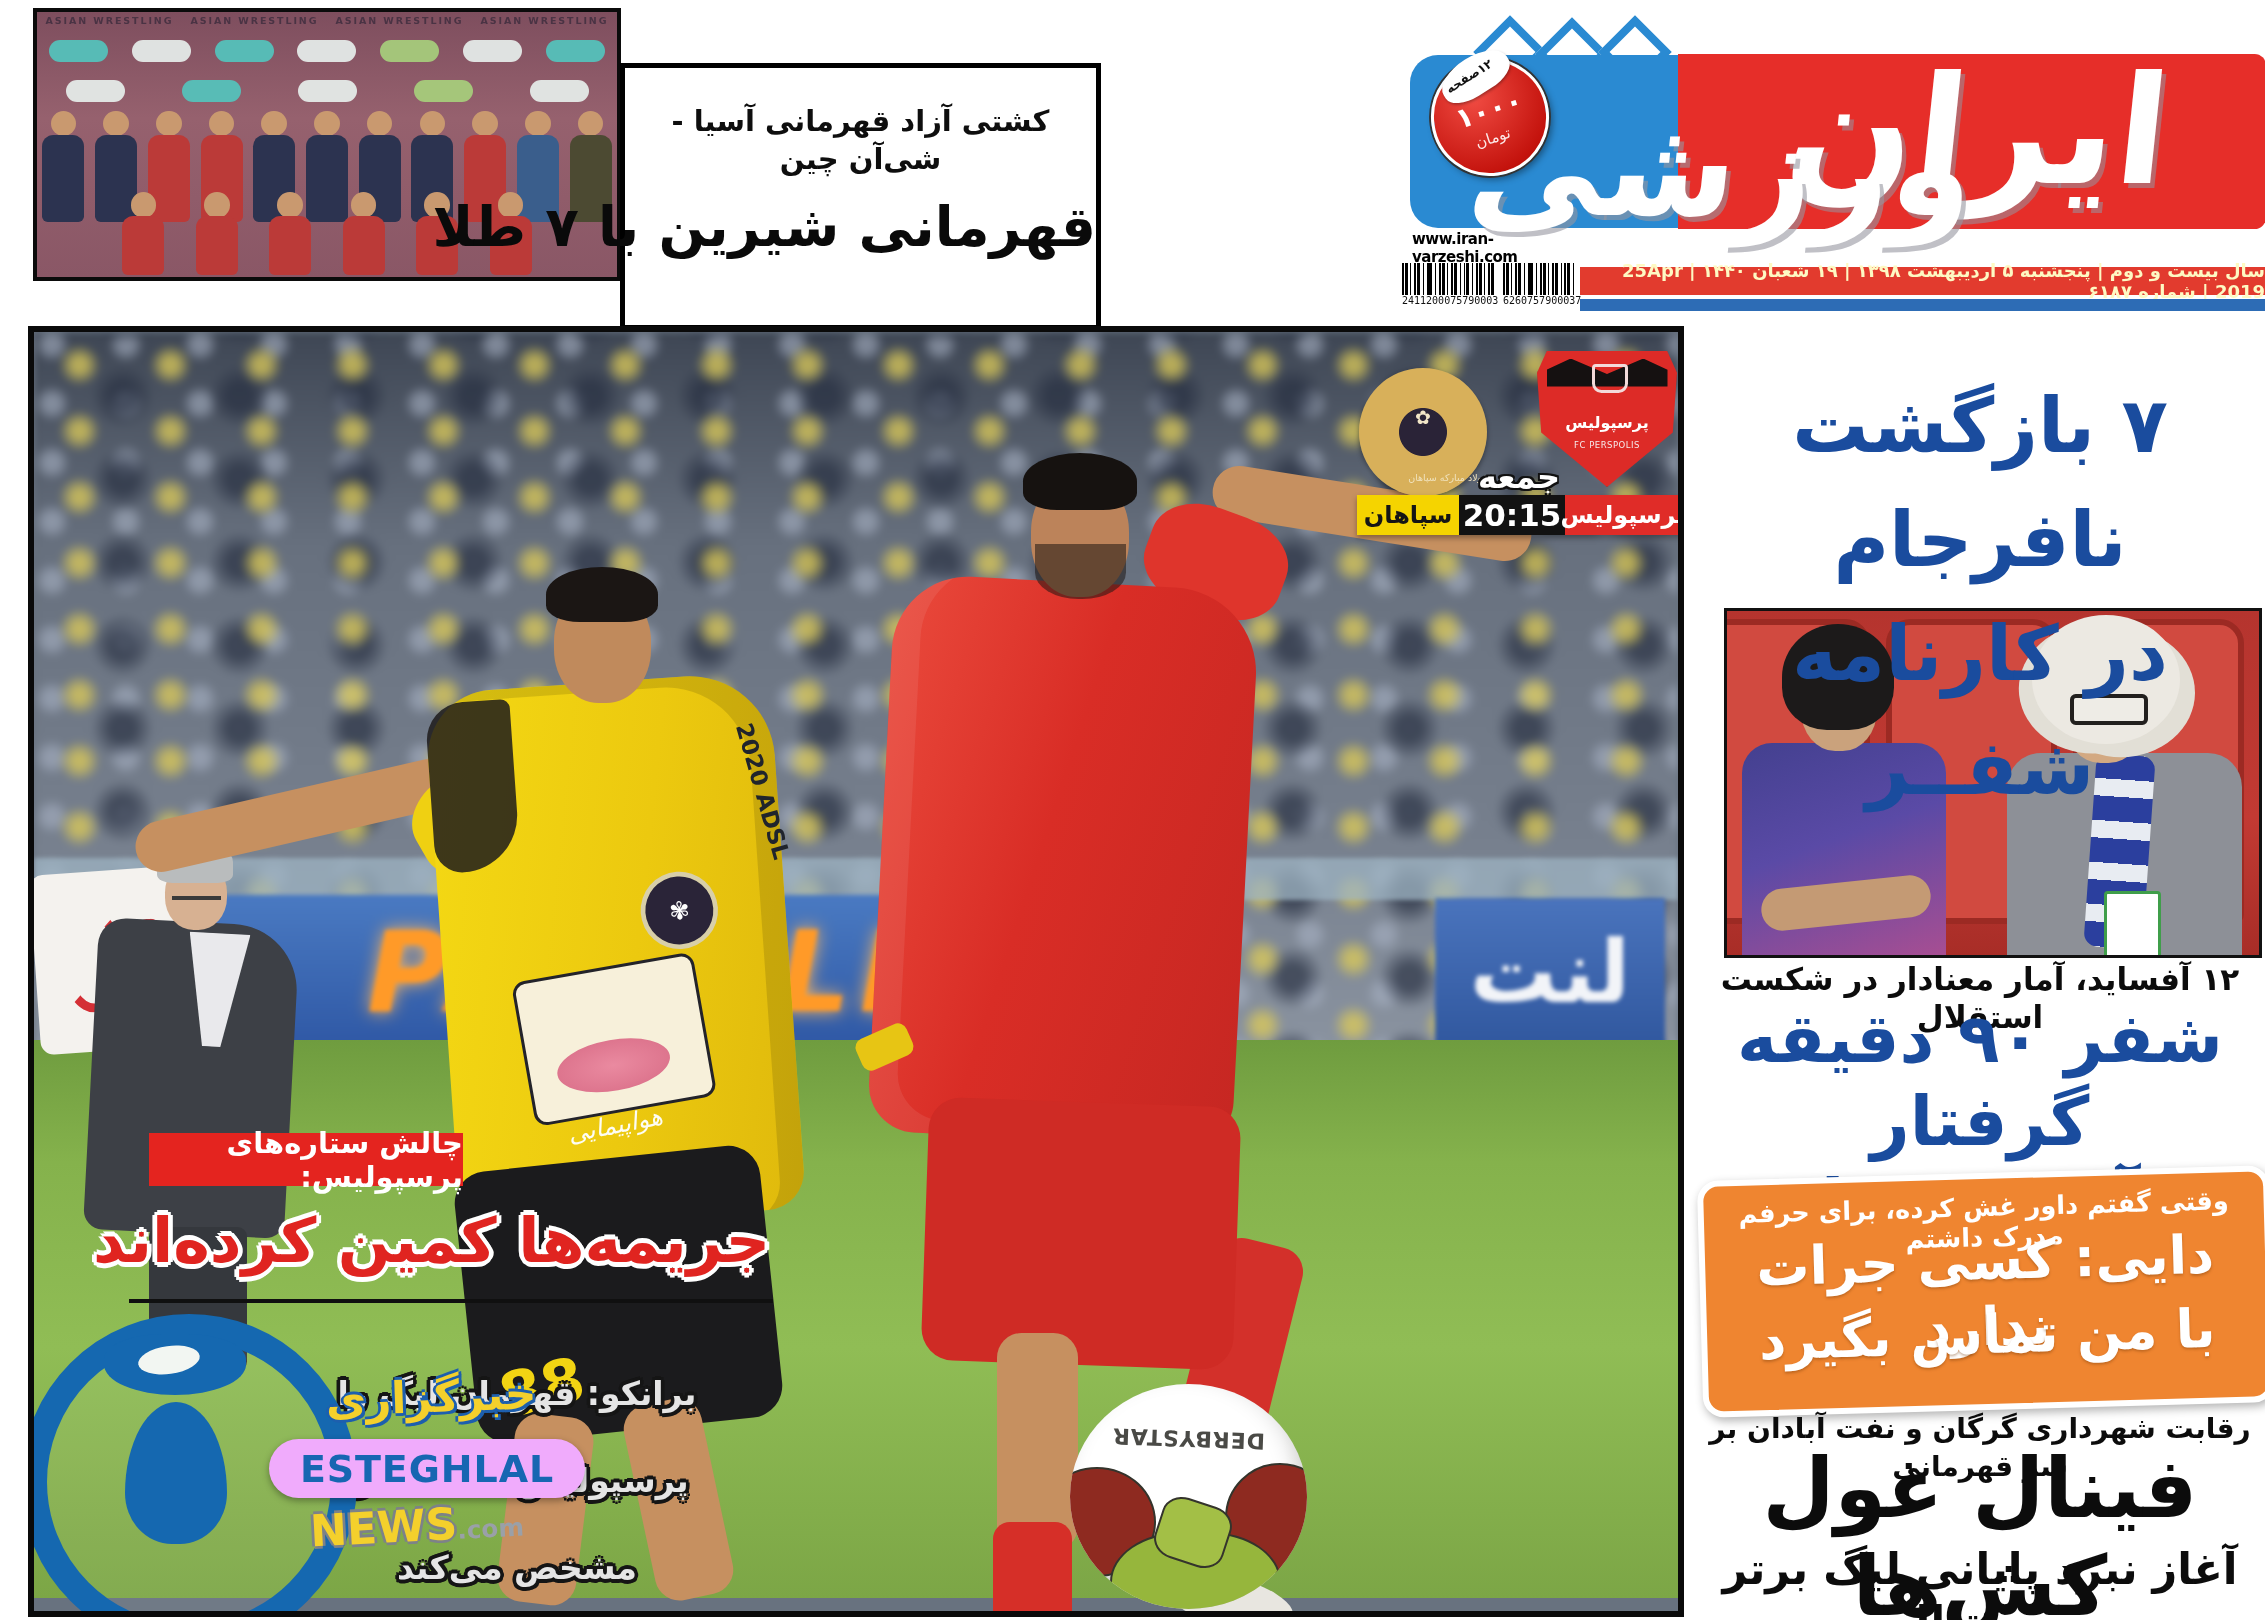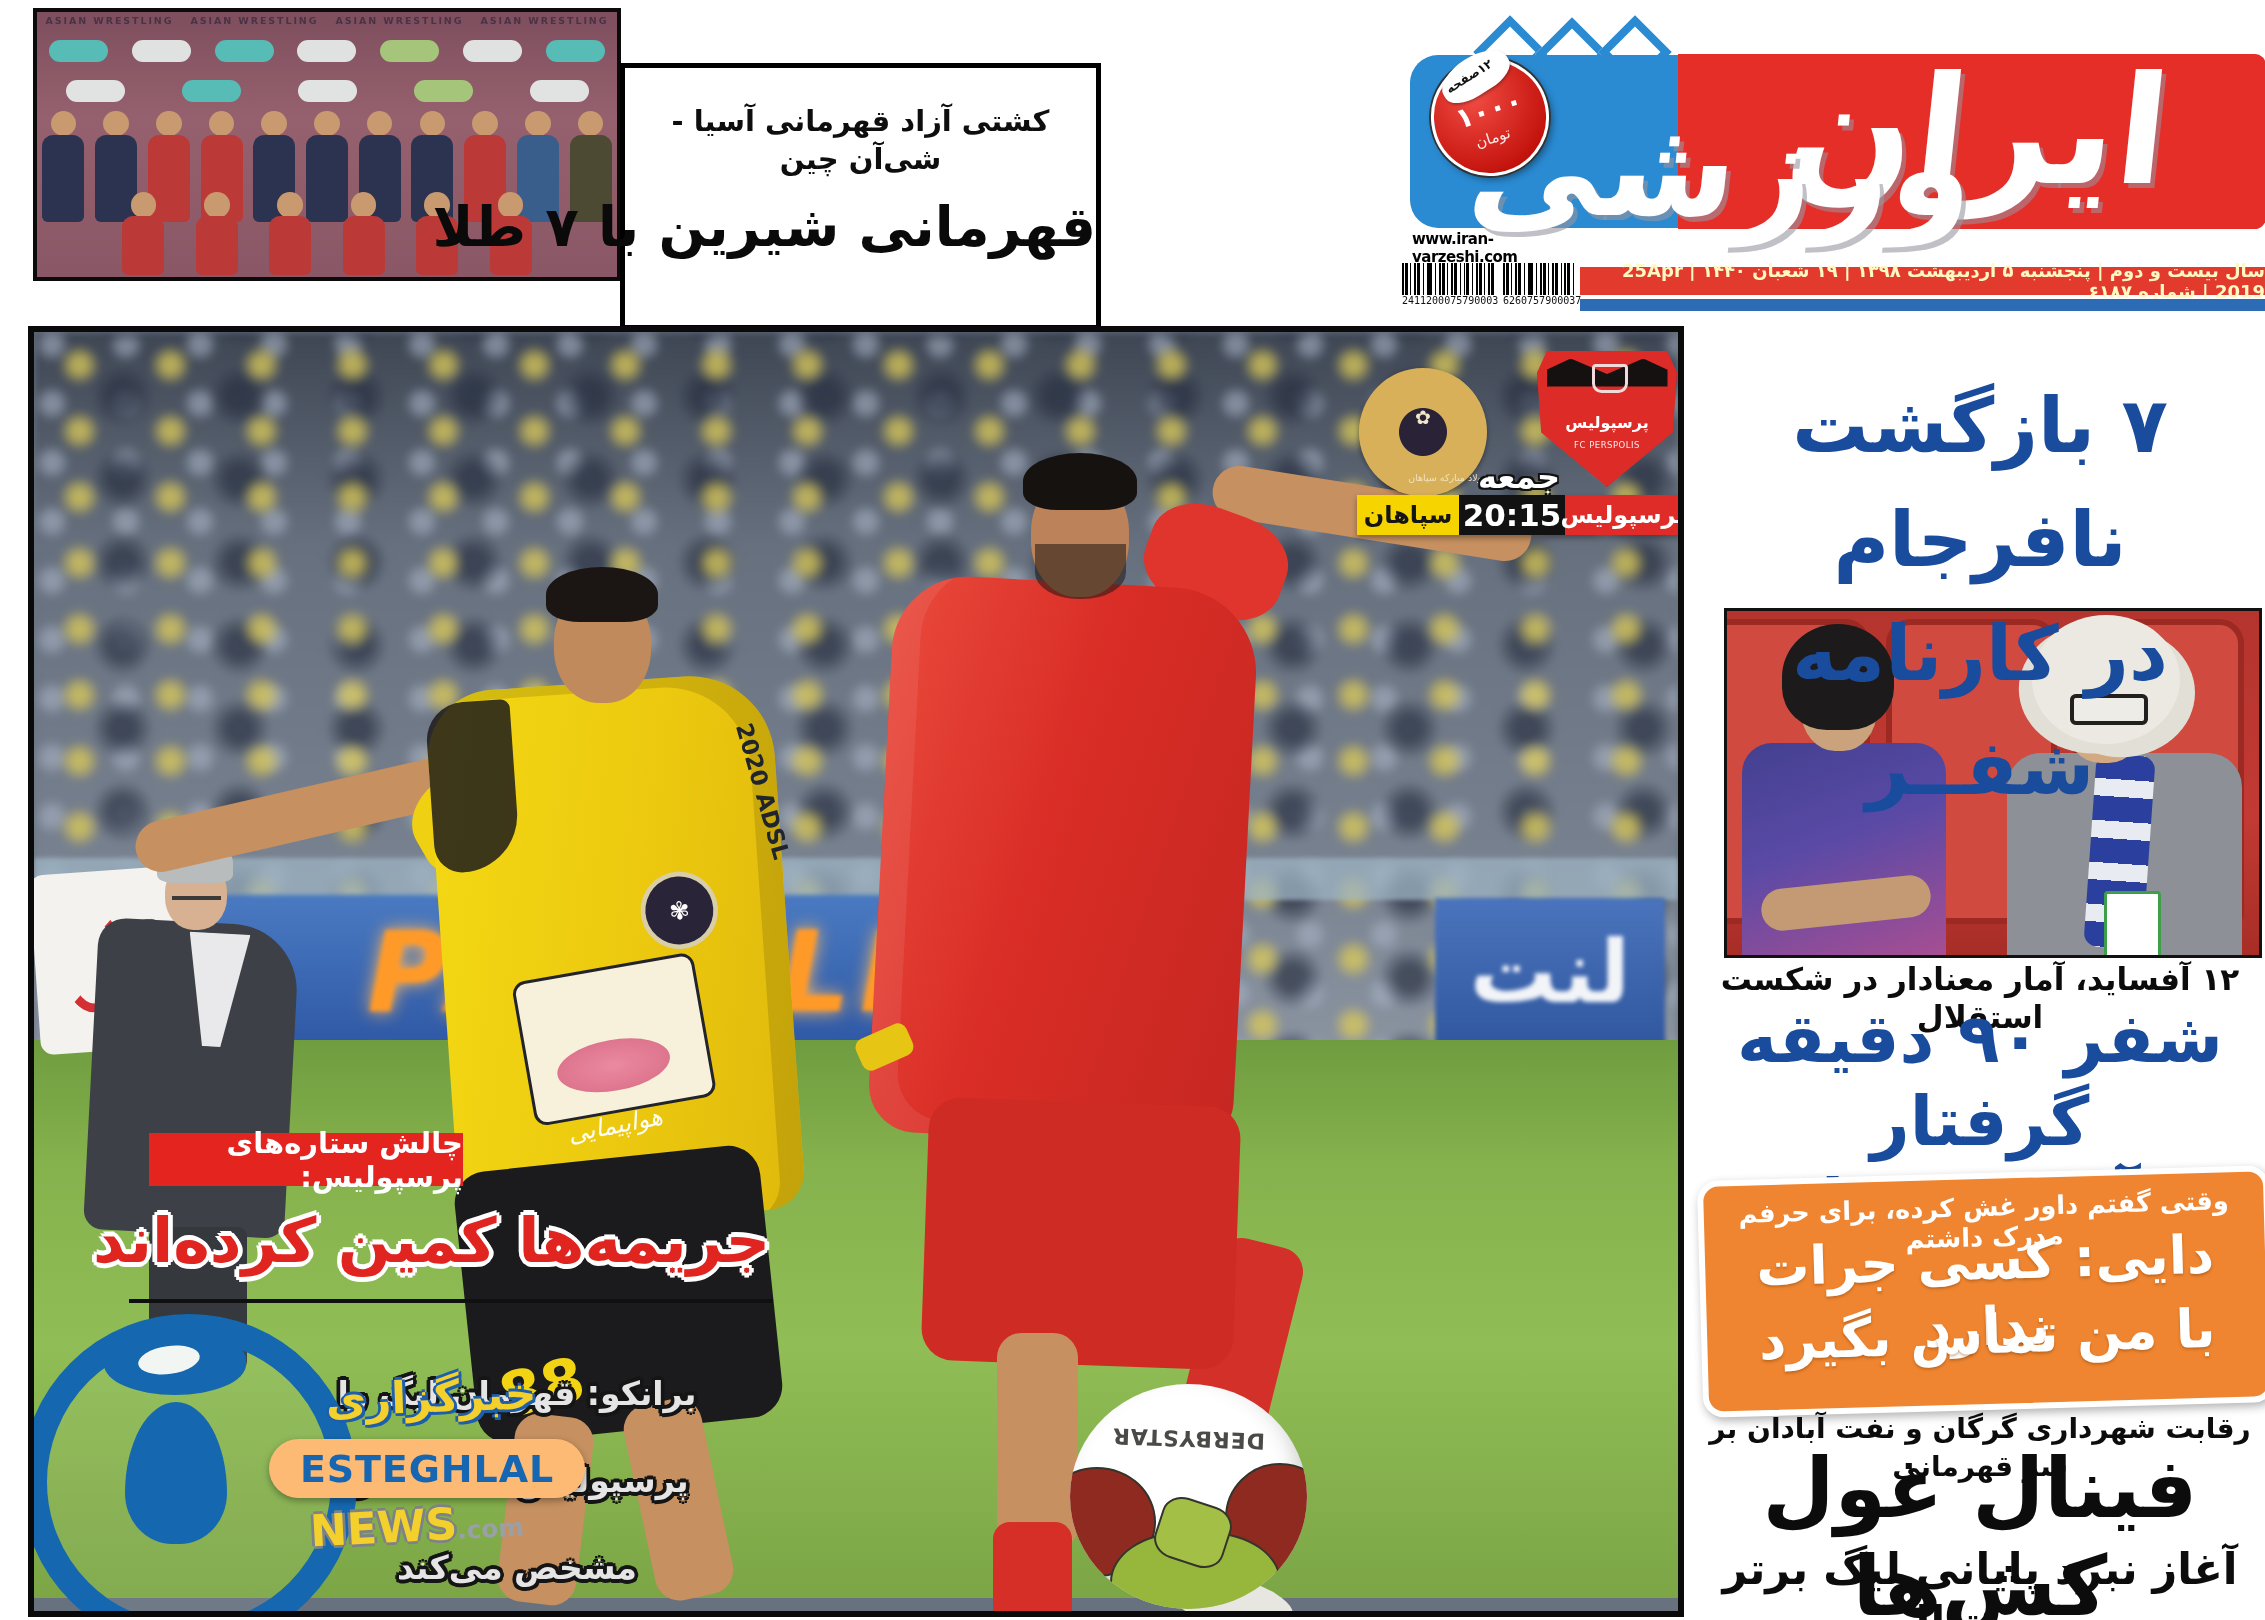--- a/index.html
+++ b/index.html
@@ -180,21 +180,21 @@
   
   .wm{z-index:7;}
   .wm-ball{left:-13.2px;top:982px;width:284px;height:284px;border-radius:50%;border:26.5px solid #1568b0;
            background:rgba(255,255,255,.06);}
   .wm-eye{left:57px;top:-5.7px;width:142px;height:61px;background:#1568b0;border-radius:50% 50% 60% 60%;}
   .wm-eyec{left:91px;top:5.7px;width:62px;height:28px;background:#f2f6f2;border-radius:50%;transform:rotate(-8deg);}
   .wm-drop{left:78px;top:62px;width:102px;height:142px;background:#1568b0;
            border-radius:50% 50% 46% 46%/64% 64% 36% 36%;}
   .wm-khabar{left:274px;top:1039px;width:246px;font-size:44px;color:#f4d02c;transform:rotate(-2deg);
     text-shadow:-2.8px 0 0 #1d5fae,2.8px 0 0 #1d5fae,0 -2.8px 0 #1d5fae,0 2.8px 0 #1d5fae,2.8px 2.8px 0 #1d5fae;}
-  .wm-bar{left:235px;top:1107px;width:316px;height:59px;background:#fdba74;border-radius:30px;
+  .wm-bar{left:235px;top:1107px;width:316px;height:59px;background:#f0abfc;border-radius:30px;
           box-shadow:0 2.8px 7.6px rgba(0,0,0,.35);display:flex;align-items:center;justify-content:center;
           font-size:38px;font-weight:bold;color:#1766b2;letter-spacing:0.9px;}
   .wm-news{left:276px;top:1168px;font-size:44px;color:#f4d02c;transform:rotate(-3deg);
     text-shadow:-2.8px 0 0 #7d8288,2.8px 0 0 #7d8288,0 -2.8px 0 #7d8288,0 2.8px 0 #7d8288;}
   .wm-com{font-size:24.6px;color:#9aa0a8;text-shadow:none;font-weight:bold;}
 
   
   .rck{width:568px;left:1696px;color:#0c0c0c;font-size:31px;line-height:38px;z-index:2;}
   .rck1{top:329px;} .rck2{top:960px;} .rck3{top:1410px;font-size:28px;}
   .rch{width:572px;left:1694px;color:#1a4c9e;z-index:2;}

